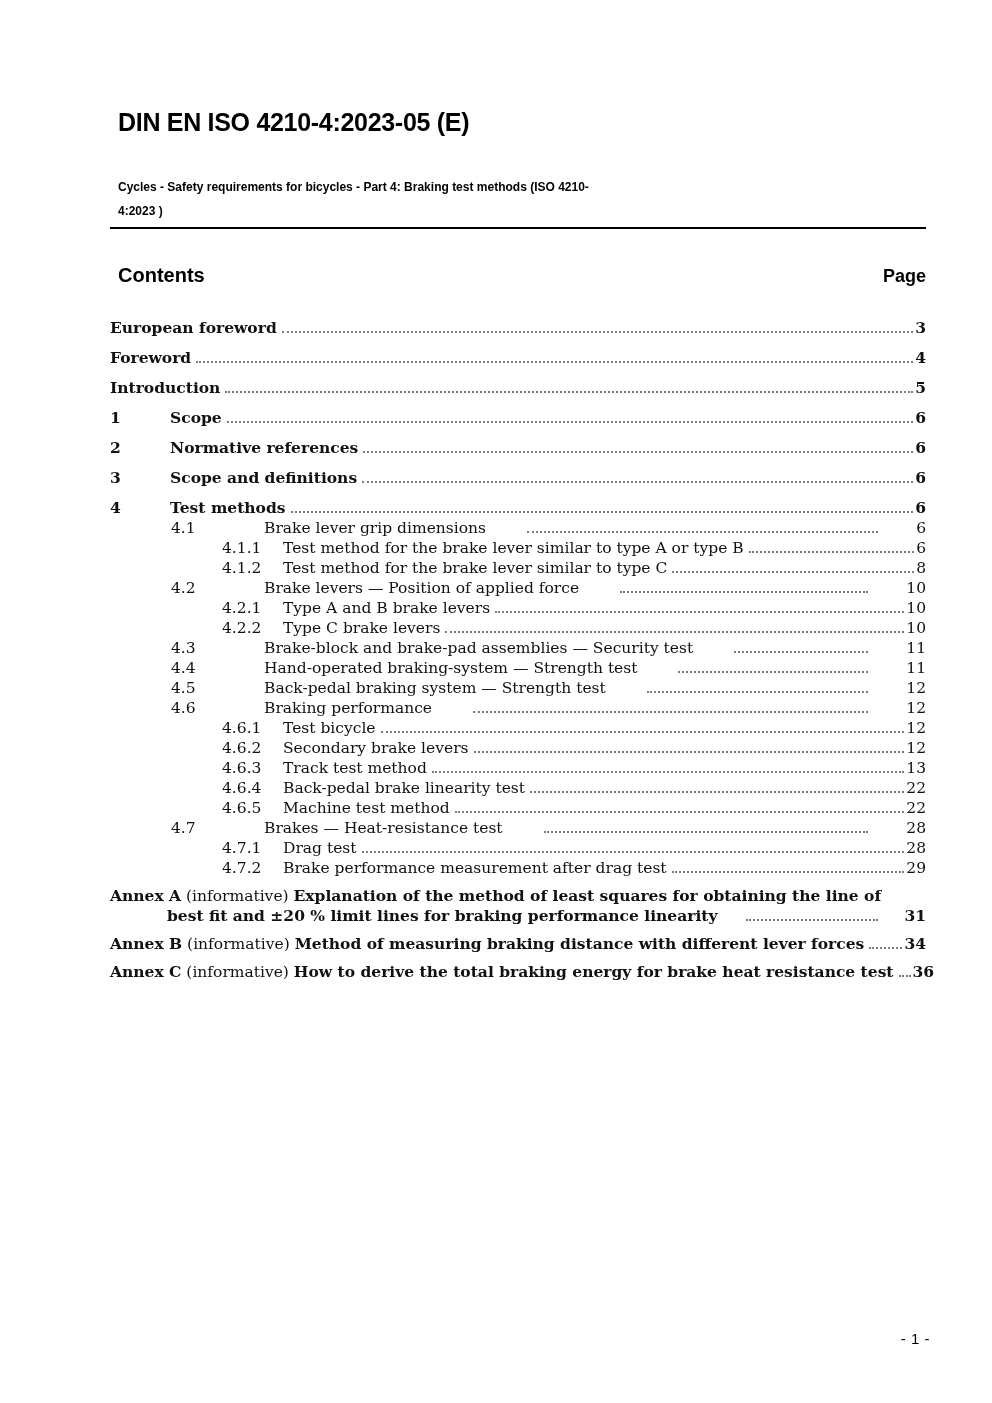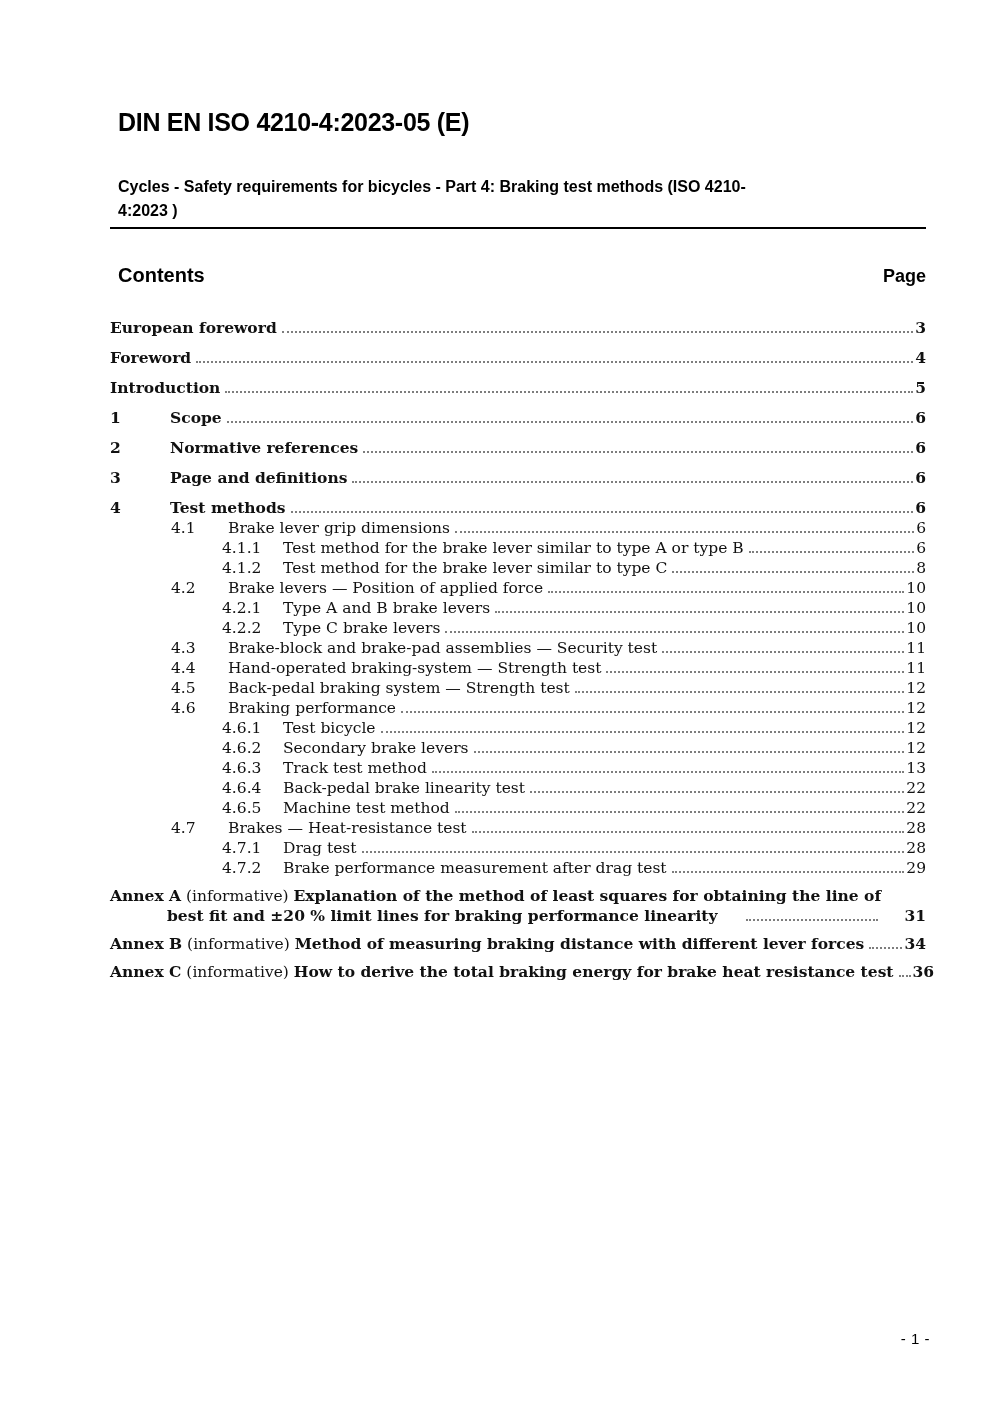--- a/index.html
+++ b/index.html
@@ -26,21 +26,21 @@
     font-size: 25px;
     letter-spacing: -0.3px;
     line-height: 28px;
     color: #000000;
     padding-left: 8px;
   }
   .doc-title {
     margin-top: 39px;
     font-family: "Liberation Sans", sans-serif;
     font-weight: bold;
-    font-size: 16px;
+    font-size: 12px;
     line-height: 24px;
     color: #000000;
     padding-left: 8px;
     padding-bottom: 4px;
     border-bottom: 2.5px solid #000000;
   }
   .contents-row {
     margin-top: 34px;
     display: flex;
     justify-content: space-between;
@@ -56,21 +56,21 @@
   .toc { margin-top: 31px; font-size: 15.5px; }
   .toc-row {
     display: flex;
     align-items: baseline;
     line-height: 20px;
     white-space: nowrap;
   }
   .toc-row.sp { margin-top: 10px; }
   .toc-row.bold { font-weight: bold; }
   .lvl1 .num { width: 60px; flex: none; }
-  .lvl2 { padding-left: 61px; }
+  .lvl2 { padding-left: 61px; gap: 36px; }
   .lvl2 .num { width: 57px; flex: none; }
   .lvl3 { padding-left: 112px; }
   .lvl3 .num { width: 61px; flex: none; }
   .leader {
     flex: 1 1 auto;
     min-width: 12px;
     height: 5px;
     border-bottom: 2px dotted #7d7d7d;
     margin-left: 5px;
     margin-right: 2px;
@@ -128,21 +128,21 @@
           <span class="pagenum">6</span>
         </div>
         <div class="toc-row lvl1 bold sp">
           <span class="num">2</span>
           <span class="title">Normative references</span>
           <span class="leader"></span>
           <span class="pagenum">6</span>
         </div>
         <div class="toc-row lvl1 bold sp">
           <span class="num">3</span>
-          <span class="title">Page and definitions</span>
+          <span class="title">Scope and definitions</span>
           <span class="leader"></span>
           <span class="pagenum">6</span>
         </div>
         <div class="toc-row lvl1 bold sp">
           <span class="num">4</span>
           <span class="title">Test methods</span>
           <span class="leader"></span>
           <span class="pagenum">6</span>
         </div>
         <div class="toc-row lvl2">

